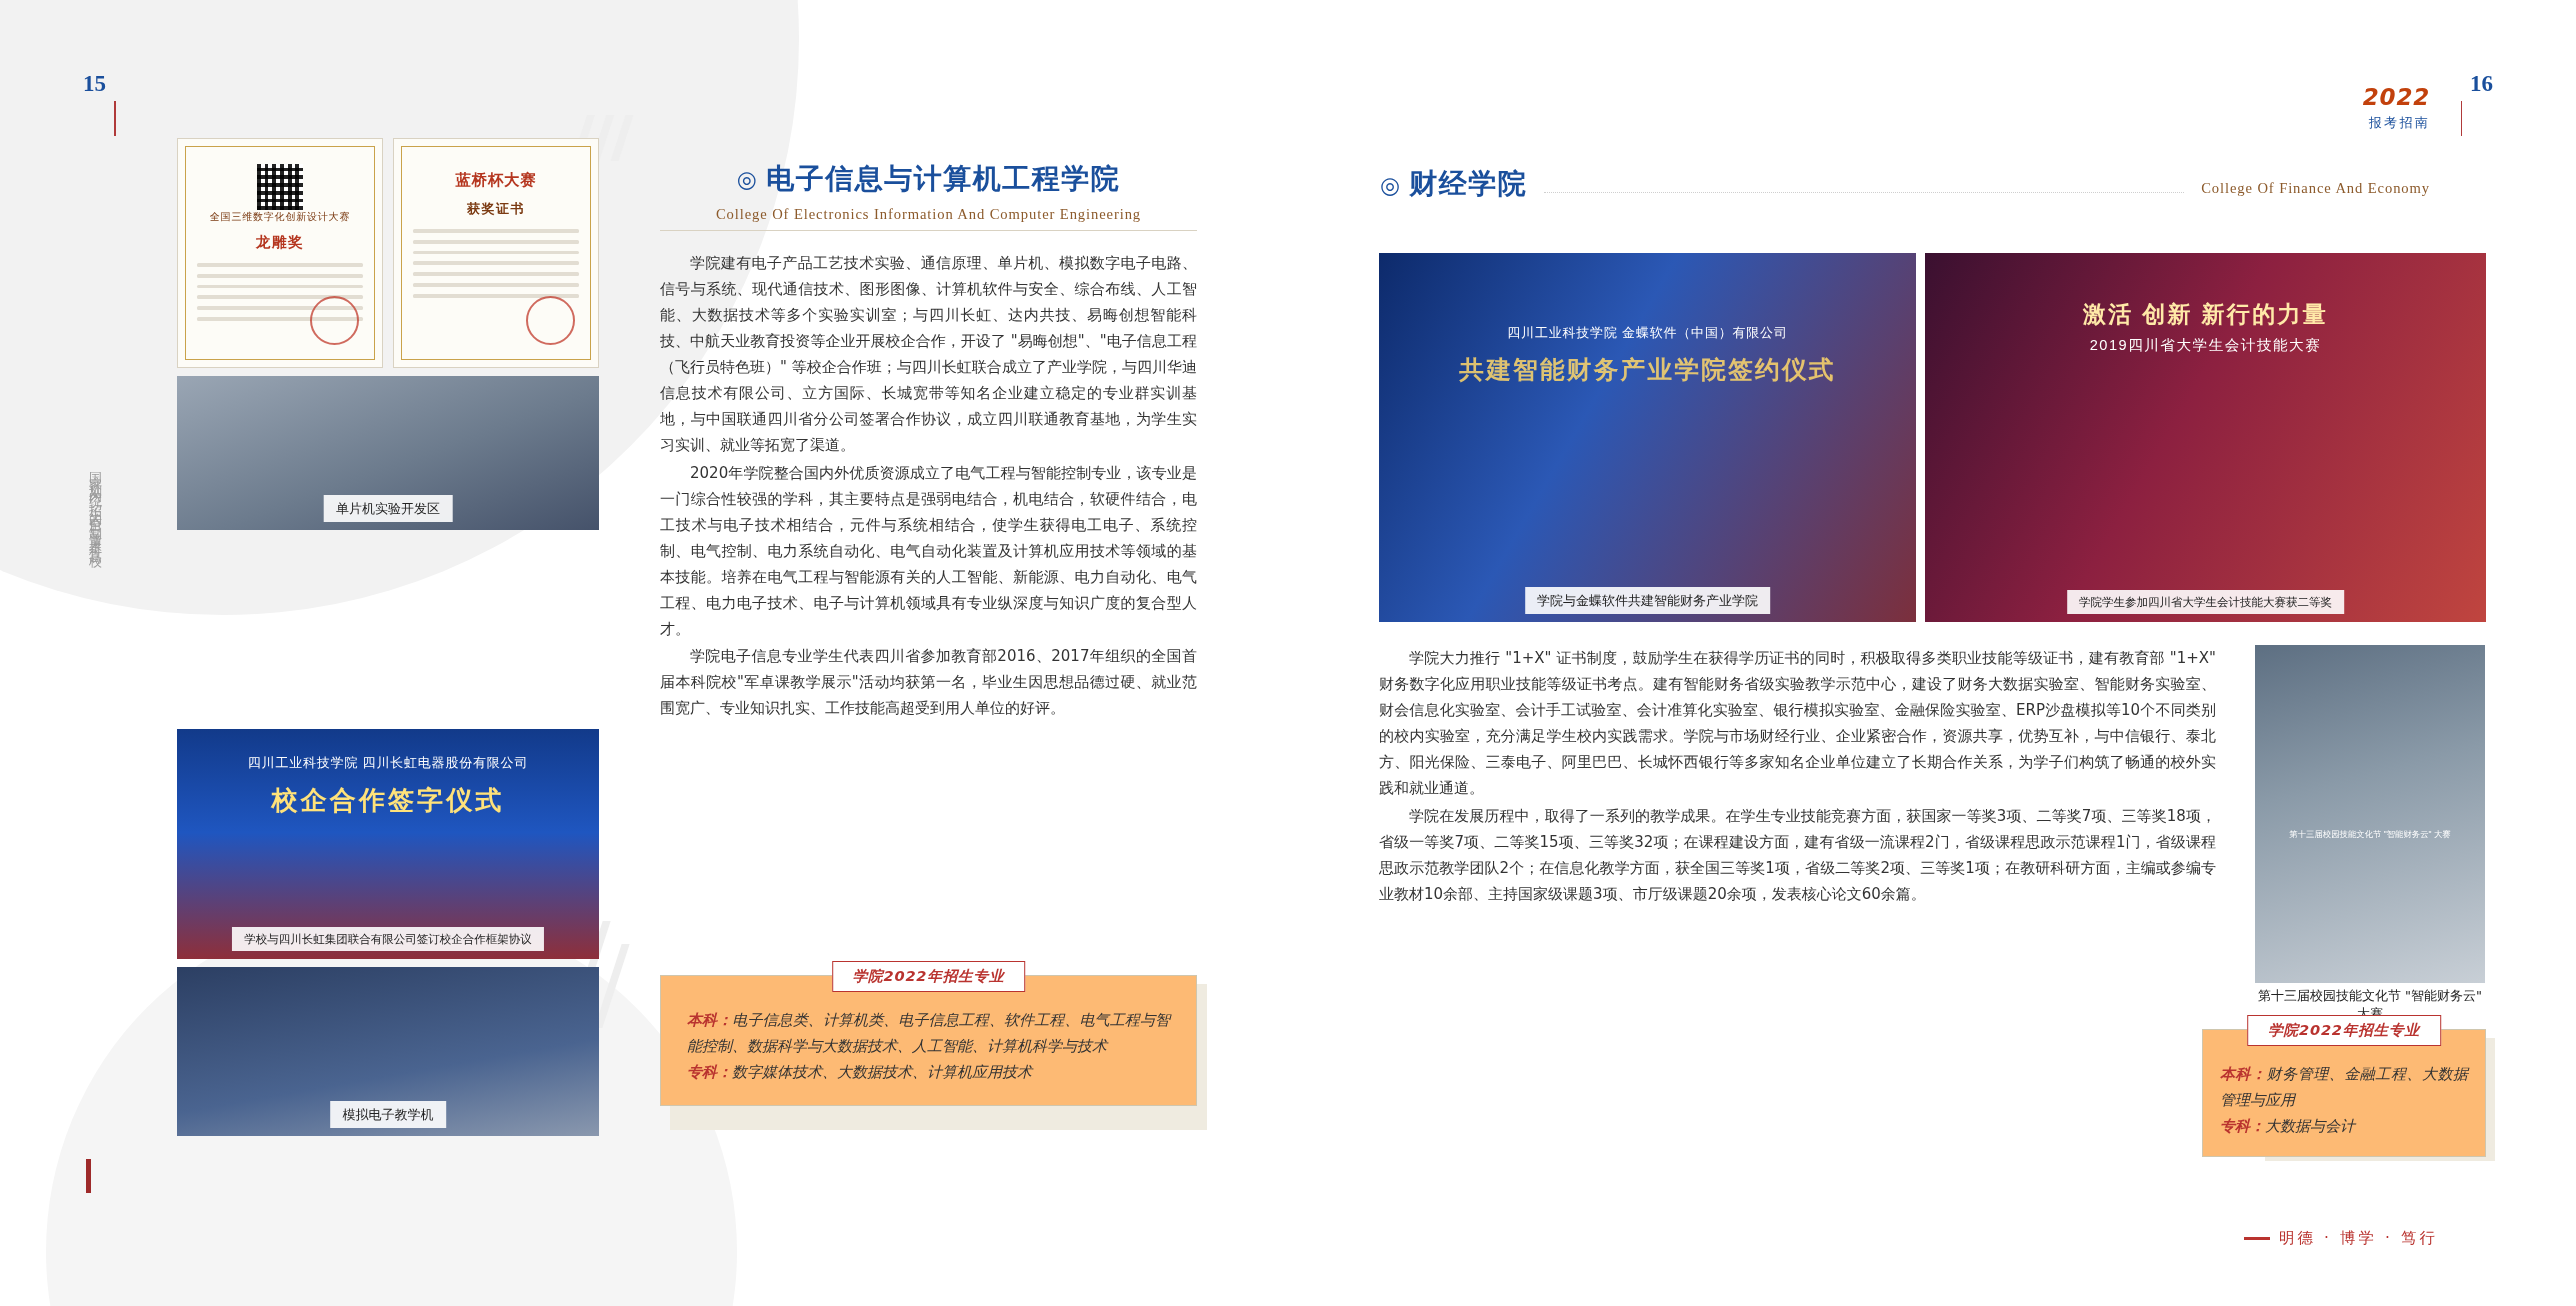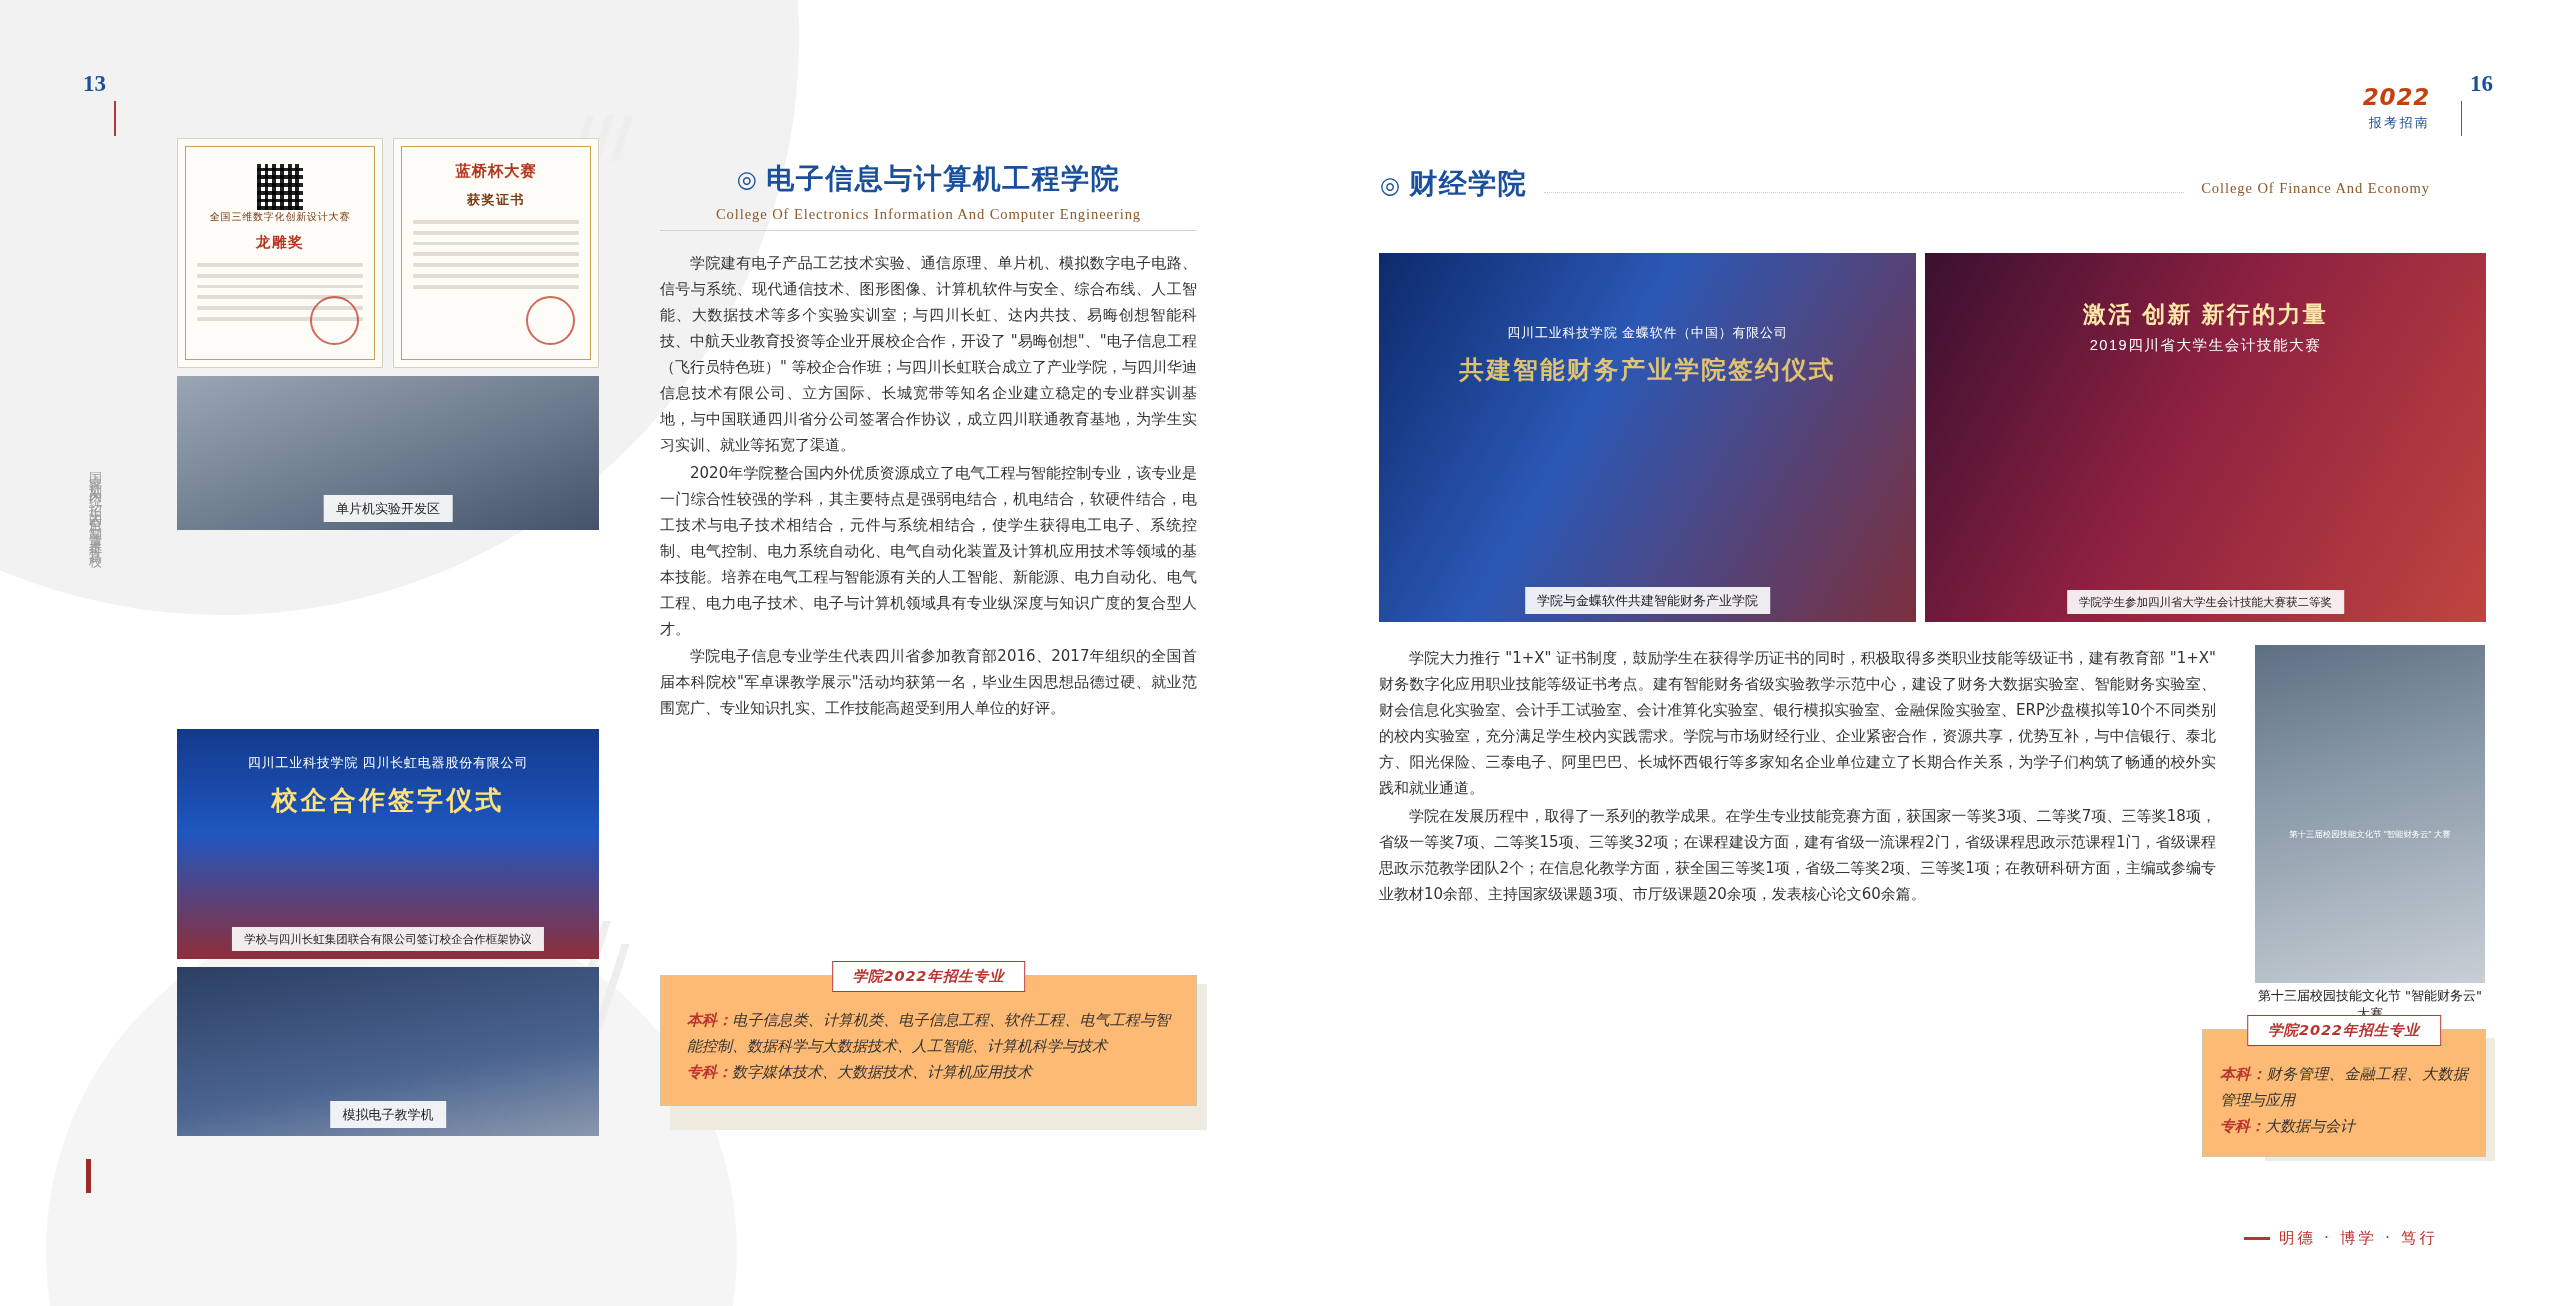--- a/index.html
+++ b/index.html
@@ -293,21 +293,21 @@
 </style>
 </head>
 <body>
 
 <div class="spread">
 
   <div class="page page-left">
     <div class="curve-deco"></div>
     <div class="curve-deco2"></div>
 
-    <div class="folio folio-left">13</div>
+    <div class="folio folio-left">15</div>
     <div class="folio-rule folio-rule-left"></div>
 
     <div class="side-vertical">国家计划内统一招生的全日制普通本科高校</div>
     <div class="side-tick"></div>
 
     <div class="slash" style="left:572px; top:115px;"></div>
     <div class="slash" style="left:595px; top:115px; height:69px;"></div>
     <div class="slash" style="left:618px; top:115px; height:46px;"></div>
     <div class="slash" style="left:584px; top:921px; height:115px;"></div>
     <div class="slash" style="left:608px; top:944px; height:84px;"></div>
@@ -324,21 +324,21 @@
             <div></div>
             <div></div>
             <div></div>
         </div>
         <div class="seal"></div>
       </div>
     </div>
 
     <div class="cert" style="left:393px; top:138px; width:206px; height:230px;">
       <div class="cert-inner">
-        <div class="cert-title" style="margin-top:8px; font-size:15.4px; color:#b5361f; font-weight:bold;">蓝桥杯大赛</div>
+        <div class="cert-title" style="margin-top:17px; font-size:15.4px; color:#b5361f; font-weight:bold;">蓝桥杯大赛</div>
         <div class="cert-sub" style="font-size:13px; color:#7b3a12;">获奖证书</div>
         <div class="cert-lines">
           <div></div>
             <div></div>
             <div></div>
             <div></div>
             <div></div>
             <div></div>
             <div></div>
         </div>

